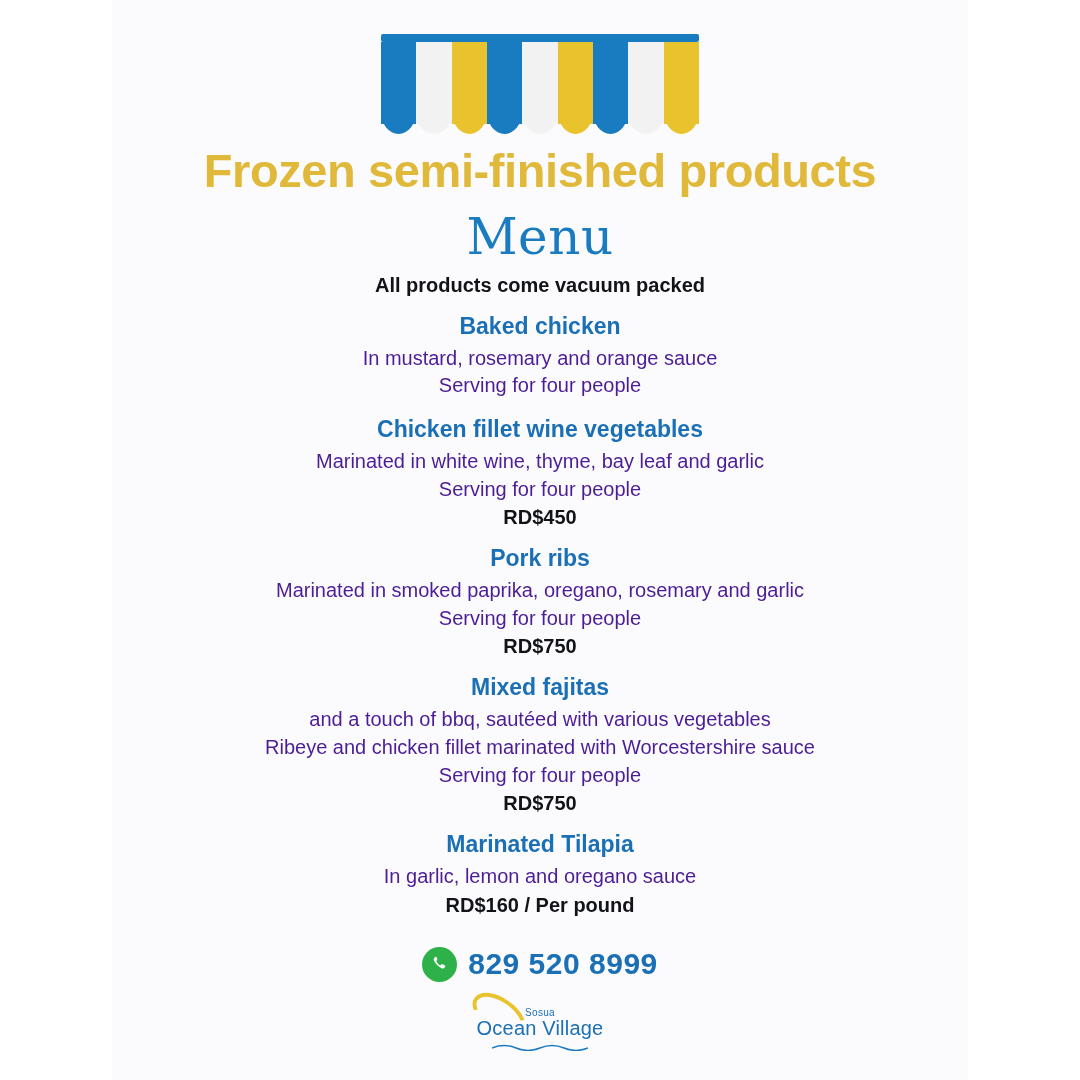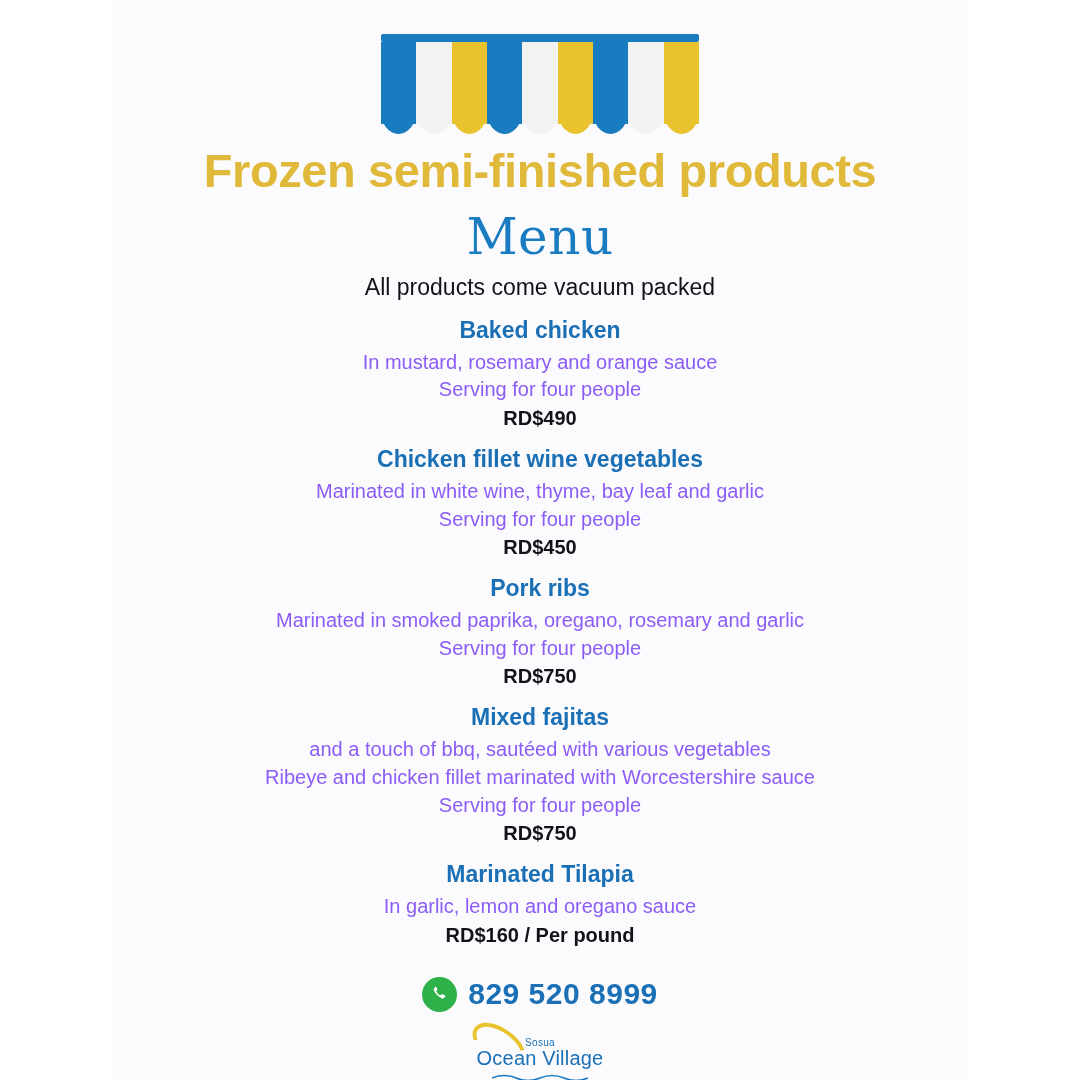--- a/index.html
+++ b/index.html
@@ -149,37 +149,37 @@
     margin-top: 12px;
     font-family: "DejaVu Serif", serif;
     font-size: 50px;
     color: #1a7cc0;
     font-weight: normal;
     letter-spacing: 0.5px;
   }
 
   .subtitle {
     margin-top: 8px;
-    font-size: 23px;
-    font-weight: normal;
+    font-size: 20px;
+    font-weight: bold;
     color: #111318;
   }
 
   .item {
     margin-top: 16px;
   }
   .item-name {
     font-size: 23px;
     font-weight: bold;
     color: #1a6fb5;
     margin-bottom: 5px;
   }
   .item-desc {
     font-size: 20px;
-    color: #8b5cf6;
+    color: #4c1d95;
     line-height: 1.38;
   }
   .item-price {
     font-size: 20px;
     font-weight: bold;
     color: #111318;
     margin-top: 3px;
   }
 
   
@@ -284,21 +284,20 @@
       <div class="title">Frozen semi-finished products</div>
 
       <div class="menu-word">Menu</div>
 
       <div class="subtitle">All products come vacuum packed</div>
 
       <div class="item">
         <div class="item-name">Baked chicken</div>
         <div class="item-desc">In mustard, rosemary and orange sauce</div>
         <div class="item-desc">Serving for four people</div>
-        <div class="item-price">RD$490</div>
       </div>
 
       <div class="item">
         <div class="item-name">Chicken fillet wine vegetables</div>
         <div class="item-desc">Marinated in white wine, thyme, bay leaf and garlic</div>
         <div class="item-desc">Serving for four people</div>
         <div class="item-price">RD$450</div>
       </div>
 
       <div class="item">

